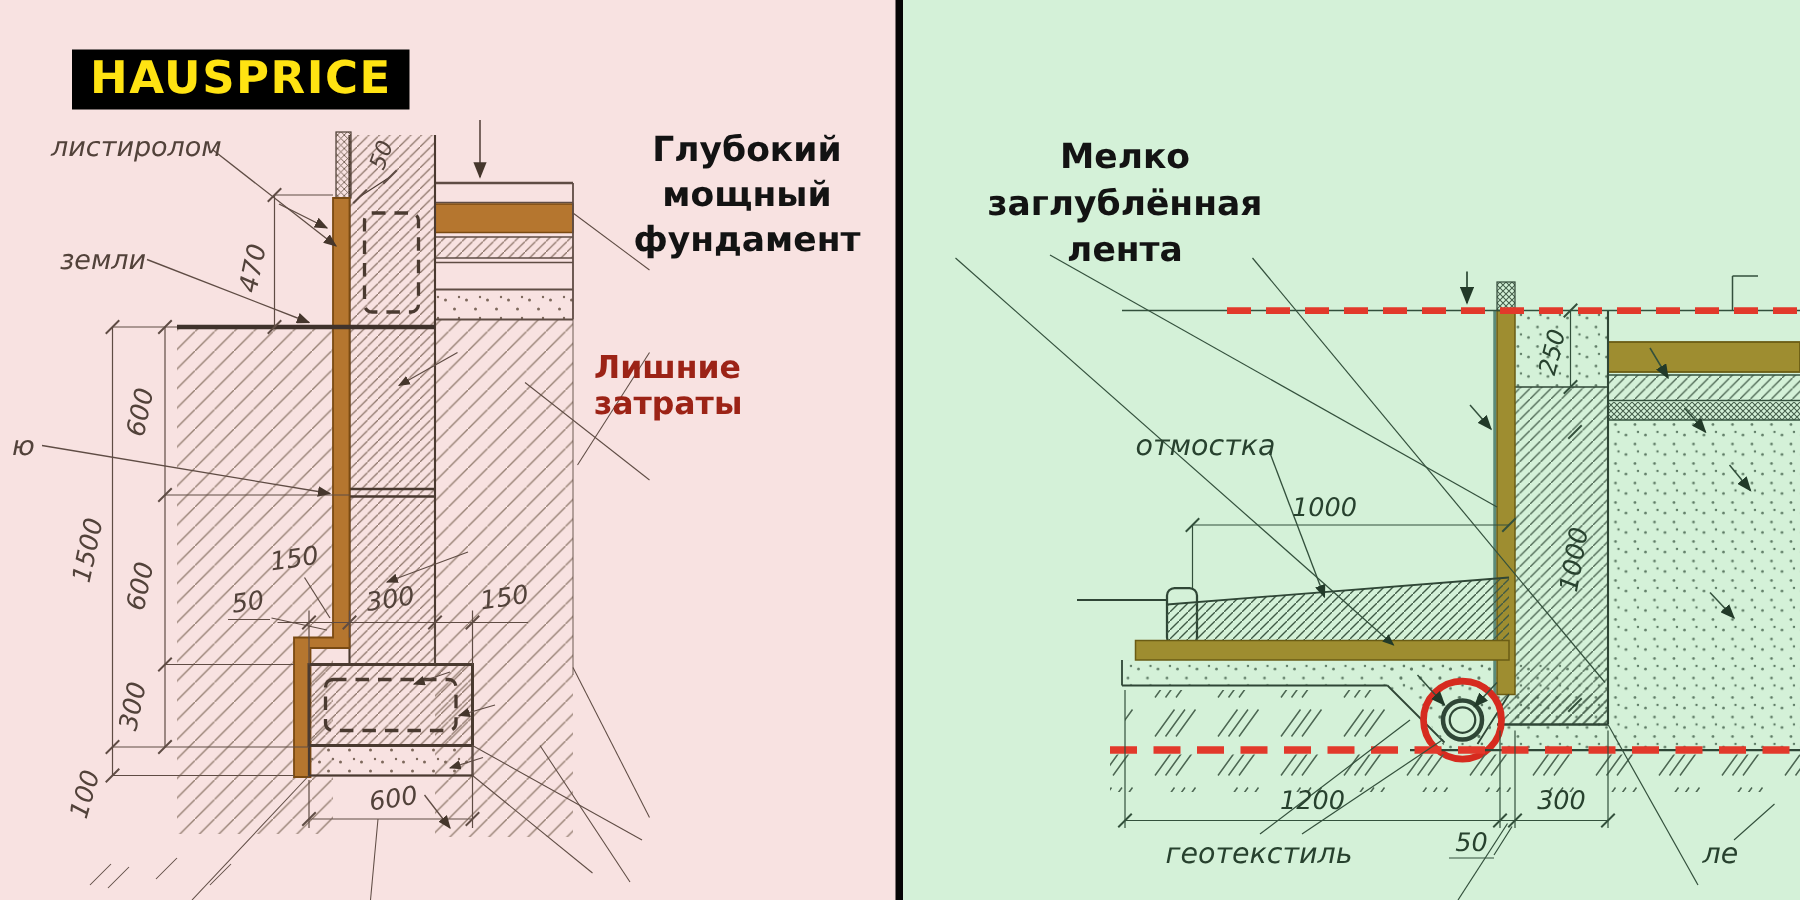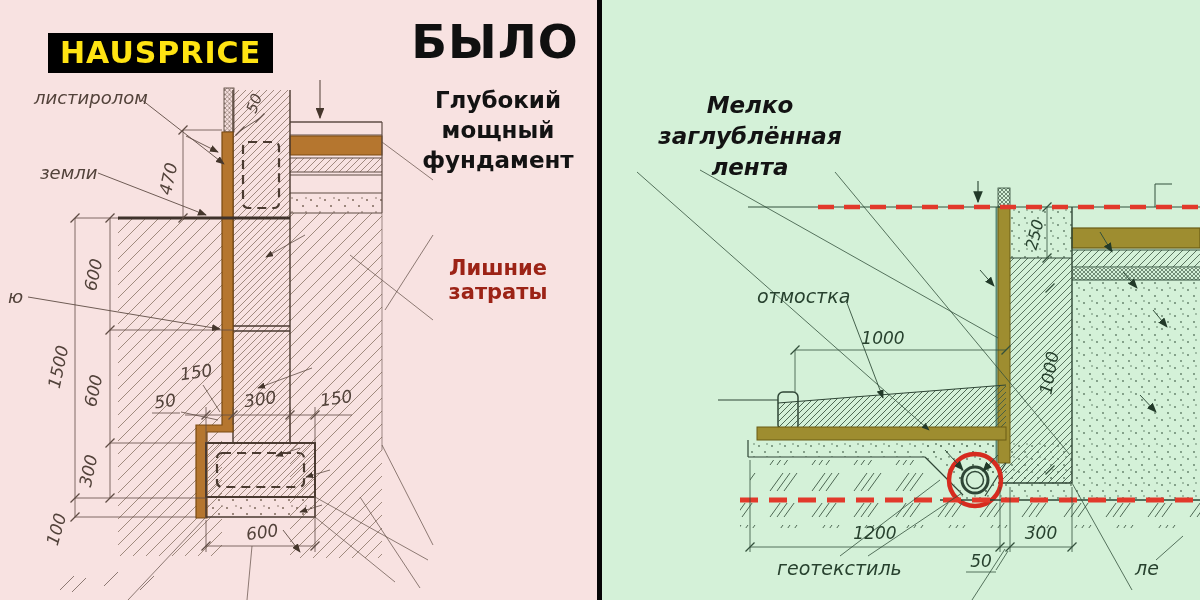--- a/index.html
+++ b/index.html
@@ -13,25 +13,25 @@
   .brand{position:absolute;left:48px;top:33px;height:40px;line-height:40px;
          background:#000;color:#ffe312;font-size:30px;font-weight:bold;
          padding:0 12px;letter-spacing:1px;z-index:5;}
   .big-title{position:absolute;top:14px;font-size:47px;font-weight:900;color:#101010;
              letter-spacing:1px;text-align:center;z-index:5;}
   .big-title.left-t{left:405px;width:180px;}
   .big-title.right-t{left:35px;width:180px;}
   .desc{position:absolute;font-weight:bold;color:#131313;text-align:center;
         white-space:pre-line;z-index:5;}
   .desc-left{left:398px;top:85px;width:200px;font-size:23px;line-height:30px;}
-  .desc-right{left:30px;top:90px;width:240px;font-size:23px;line-height:31px;font-style:italic;}
+  .desc-right{left:30px;top:90px;width:240px;font-size:23px;line-height:31px;}
   .price{position:absolute;left:396px;top:202px;width:204px;text-align:center;
          font-size:23px;font-weight:bold;color:#7c1a0f;z-index:5;}
-  .price-note{position:absolute;left:396px;top:233px;width:204px;text-align:center;
-         font-size:21px;font-weight:bold;color:#9c2316;z-index:5;margin-top:23px;}
+  .price-note{position:absolute;left:396px;top:233px;width:204px;
+         font-size:21px;font-weight:bold;color:#9c2316;z-index:5;}
   .green-note{position:absolute;left:2px;top:204px;width:300px;text-align:center;
          font-size:24px;font-weight:bold;color:#1d7a33;line-height:31px;
          white-space:pre-line;z-index:5;}
   svg text{font-family:"DejaVu Sans",sans-serif;font-style:italic;stroke:none;}
 </style>
 </head>
 <body>
 
 <div class="panel panel-left">
 
@@ -173,21 +173,20 @@
       <text transform="translate(166,407) rotate(-8)">50</text>
       <text transform="translate(261,405) rotate(-8)">300</text>
       <text transform="translate(337,404) rotate(-8)">150</text>
       <text transform="translate(263,538) rotate(-8)">600</text>
     </g>
   </svg>
 
   <div class="brand">
     <span>HAUSPRICE</span>
   </div>
-  <div class="big-title left-t">БЫЛО</div>
   <div class="desc desc-left">Глубокий
 мощный
 фундамент</div>
   <div class="price-note">Лишние затраты</div>
 </div>
 
 <div class="divider"></div>
 
 <div class="panel panel-right">
 

